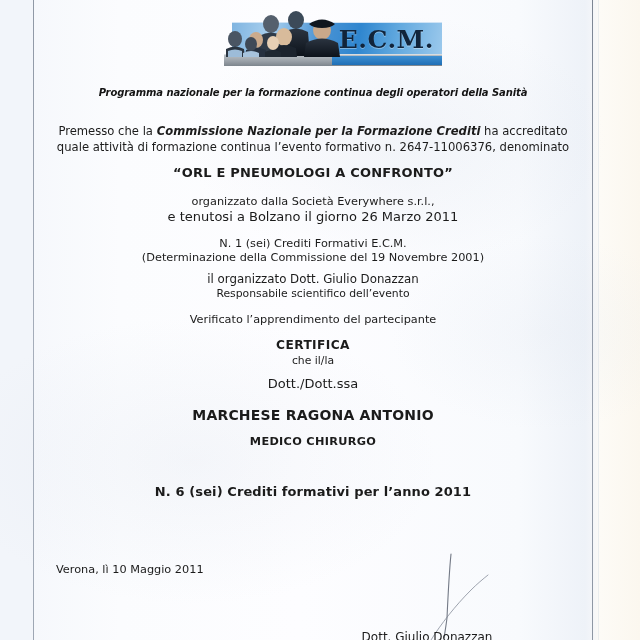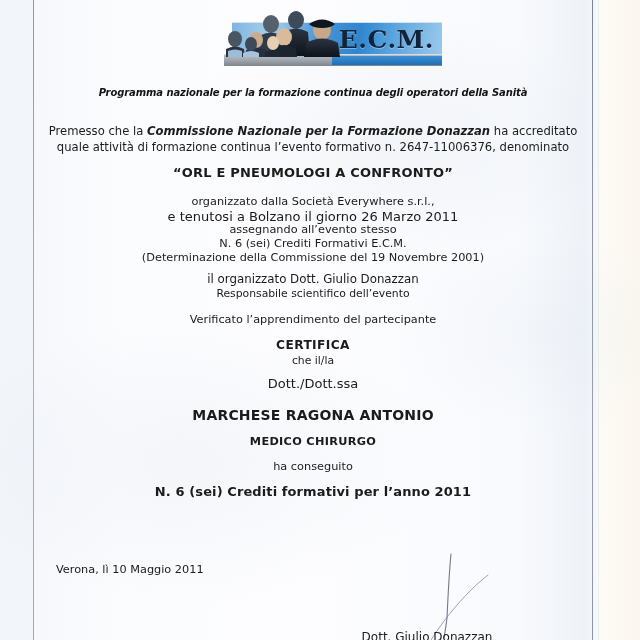--- a/index.html
+++ b/index.html
@@ -265,44 +265,42 @@
           <path d="M17 43 q8 -4 16 0 l0 4 h-16 z" fill="#a7c3dc"></path>
 
           <ellipse cx="47" cy="33" rx="6" ry="7" fill="#e6cfb4"></ellipse>
           <path d="M39 42 q8 -4 16 0 l0 5 h-16 z" fill="#1f2832"></path>
         </svg>
       </div>
     </div>
 
     <div class="line hdr-italic">Programma nazionale per la formazione continua degli operatori della Sanità</div>
 
-    <div class="line premesso"><span>Premesso che la </span><b>Commissione Nazionale per la Formazione Donazzan</b><span> ha accreditato</span></div>
+    <div class="line premesso"><span>Premesso che la </span><b>Commissione Nazionale per la Formazione Crediti</b><span> ha accreditato</span></div>
     <div class="line premesso2">quale attività di formazione continua l’evento formativo n. 2647-11006376, denominato</div>
 
     <div class="line event-title">“ORL E PNEUMOLOGI A CONFRONTO”</div>
 
     <div class="line org1">organizzato dalla Società Everywhere s.r.l.,</div>
     <div class="line org2">e tenutosi a Bolzano il giorno 26 Marzo 2011</div>
-    <div class="line org3">assegnando all’evento stesso</div>
-    <div class="line org4">N. 6 (sei) Crediti Formativi E.C.M.</div>
+    <div class="line org4">N. 1 (sei) Crediti Formativi E.C.M.</div>
     <div class="line org5">(Determinazione della Commissione del 19 Novembre 2001)</div>
 
     <div class="line resp1">il organizzato Dott. Giulio Donazzan</div>
     <div class="line resp2">Responsabile scientifico dell’evento</div>
 
     <div class="line verificato">Verificato l’apprendimento del partecipante</div>
 
     <div class="line certifica">CERTIFICA</div>
     <div class="line cheilla">che il/la</div>
 
     <div class="line dottssa">Dott./Dott.ssa</div>
 
     <div class="line participant">MARCHESE RAGONA ANTONIO</div>
     <div class="line profession">MEDICO CHIRURGO</div>
-    <div class="line haconseguito">ha conseguito</div>
 
     <div class="line credits">N. 6 (sei) Crediti formativi per l’anno 2011</div>
 
     <div class="place-date">Verona, lì 10 Maggio 2011</div>
 
     <div class="signature">
       <svg width="140" height="88" viewBox="0 0 140 88">
         <path d="M62 2 C 60 22, 59 44, 58 66 C 57 74, 56 80, 55 86" stroke="#5a6270" stroke-width="1.1" fill="none" stroke-linecap="round" opacity="0.85"></path>
         <path d="M42 88 C 52 72, 66 54, 82 38 C 88 32, 94 27, 99 23" stroke="#767e8b" stroke-width="1" fill="none" stroke-linecap="round" opacity="0.7"></path>
       </svg>

